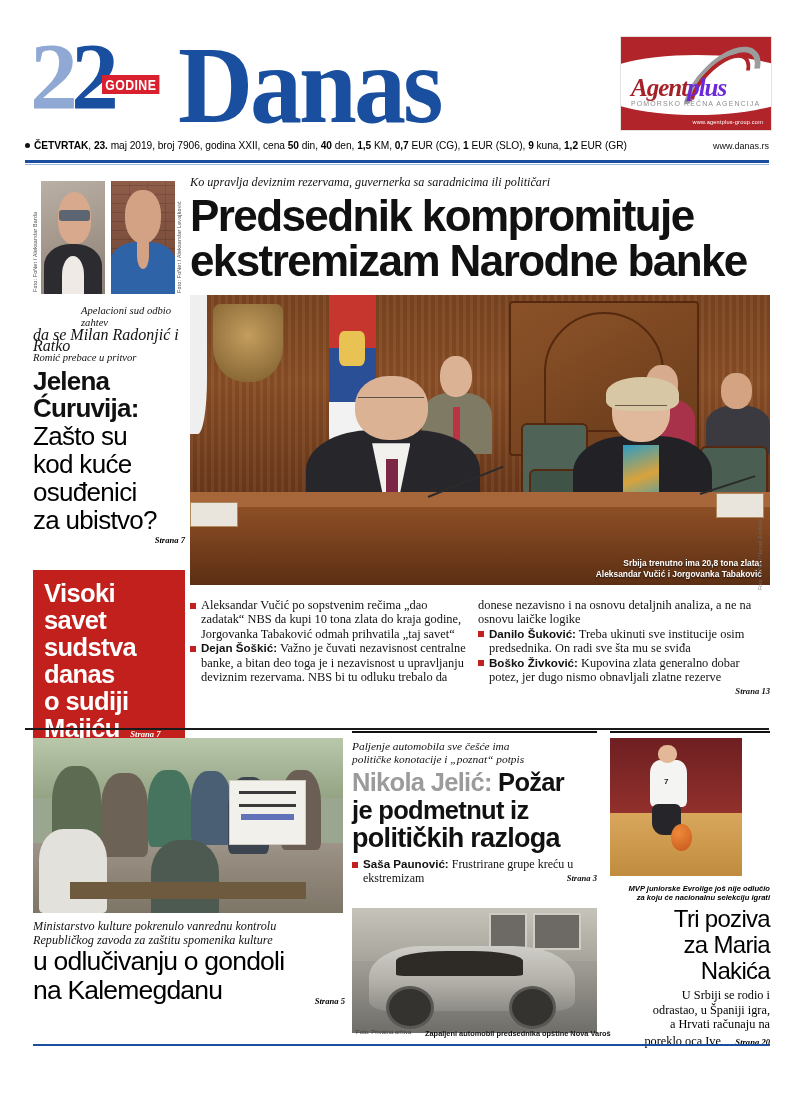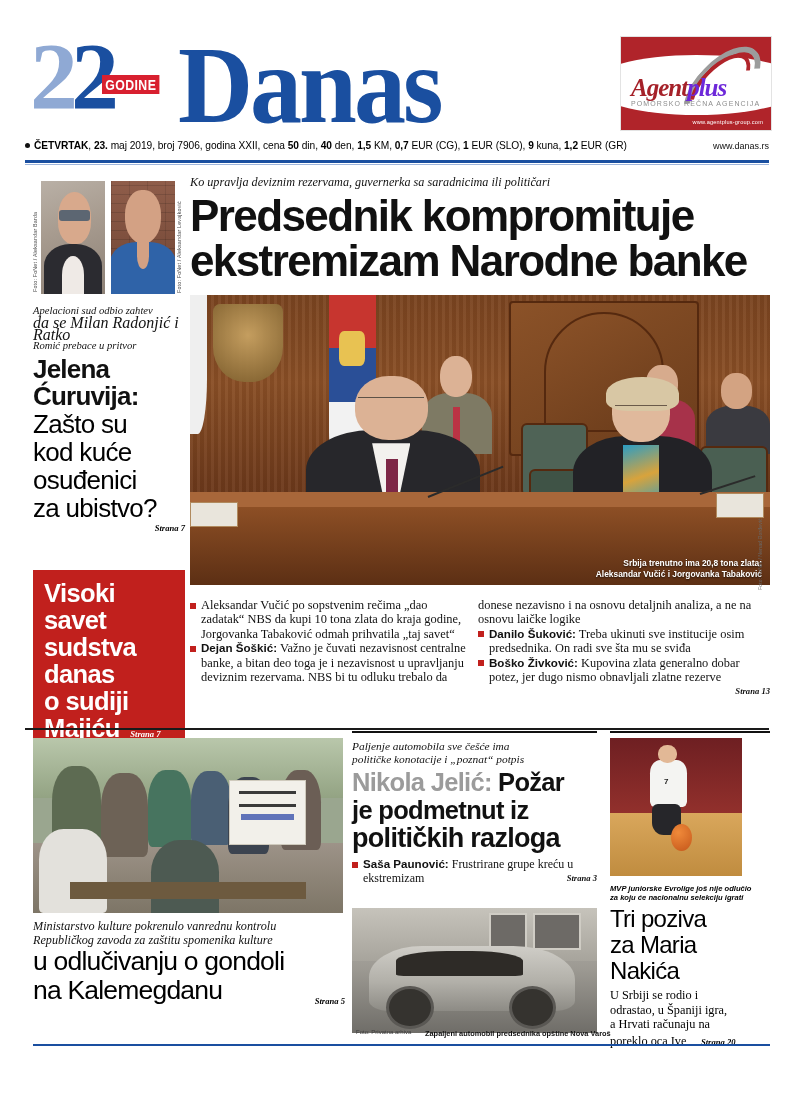--- a/index.html
+++ b/index.html
@@ -225,21 +225,21 @@
     <div style="position:absolute;right:1%;bottom:23%;width:8%;height:8%;background:#e9e5dc;border:1px solid #b08a5e;"></div>
 
     <div class="maincap">
       <div>Srbija trenutno ima 20,8 tona zlata:</div>
       <div>Aleksandar Vučić i Jorgovanka Tabaković</div>
     </div>
   </div>
   <div class="credit-v" style="left:757px;top:518px;height:72px;font-size:5px;color:#6a6a6a;">Foto: FoNet / Nenad Đorđević</div>
 
   <div style="position:absolute;left:33px;top:305px;width:152px;">
-    <div class="kicker" style="font-size:10.6px;line-height:11.8px;">Apelacioni sud odbio zahtev</div>
+    <div class="kicker" style="font-size:10.6px;line-height:11.8px;margin-left:48px;">Apelacioni sud odbio zahtev</div>
     <div class="kicker" style="font-size:16px;line-height:11.8px;">da se Milan Radonjić i Ratko</div>
     <div class="kicker" style="font-size:10.6px;line-height:11.8px;">Romić prebace u pritvor</div>
     <div class="hl" style="font-size:26px;line-height:27px;letter-spacing:-.8px;margin-top:4px;">Jelena</div>
     <div class="hl" style="font-size:26px;line-height:27px;letter-spacing:-.8px;">Ćuruvija:</div>
     <div style="font-size:26px;line-height:28px;letter-spacing:-.7px;font-family:'Liberation Sans',sans-serif;font-weight:normal;">Zašto su</div>
     <div style="font-size:26px;line-height:28px;letter-spacing:-.7px;font-family:'Liberation Sans',sans-serif;">kod kuće</div>
     <div style="font-size:26px;line-height:28px;letter-spacing:-.7px;font-family:'Liberation Sans',sans-serif;">osuđenici</div>
     <div style="font-size:26px;line-height:28px;letter-spacing:-.7px;font-family:'Liberation Sans',sans-serif;">za ubistvo?</div>
     <div class="strana" style="text-align:right;margin-top:1px;">Strana 7</div>
   </div>
@@ -324,21 +324,21 @@
   <div class="bball" style="left:610px;top:738px;width:132px;height:138px;">
     <div class="bb-stand"></div>
     <div class="bb-floor"></div>
     <div class="bb-jersey"></div>
     <div class="bb-head"></div>
     <div style="position:absolute;left:41%;top:28%;font-size:8px;font-weight:bold;color:#222;">7</div>
     <div style="position:absolute;left:32%;top:48%;width:22%;height:22%;background:#26262a;border-radius:20% 20% 40% 40%;"></div>
     <div class="bb-ball"></div>
   </div>
 
-  <div style="position:absolute;left:610px;top:884px;width:160px;">
+  <div style="position:absolute;left:610px;top:884px;width:160px;text-align:right;">
     <div style="font-family:'Liberation Sans',sans-serif;font-weight:bold;font-style:italic;font-size:7.6px;line-height:9.2px;">MVP juniorske Evrolige još nije odlučio</div>
     <div style="font-family:'Liberation Sans',sans-serif;font-weight:bold;font-style:italic;font-size:7.6px;line-height:9.2px;">za koju će nacionalnu selekciju igrati</div>
     <div style="font-family:'Liberation Sans',sans-serif;font-size:24px;line-height:26px;letter-spacing:-.7px;margin-top:4px;">Tri poziva</div>
     <div style="font-family:'Liberation Sans',sans-serif;font-size:24px;line-height:26px;letter-spacing:-.7px;">za Maria</div>
     <div style="font-family:'Liberation Sans',sans-serif;font-size:24px;line-height:26px;letter-spacing:-.7px;">Nakića</div>
     <div class="body-serif" style="margin-top:4px;">U Srbiji se rodio i</div>
     <div class="body-serif">odrastao, u Španiji igra,</div>
     <div class="body-serif">a Hrvati računaju na</div>
     <div class="body-serif" style="display:inline-block;">poreklo oca Ive</div>
     <span class="strana" style="margin-left:10px;">Strana 20</span>

